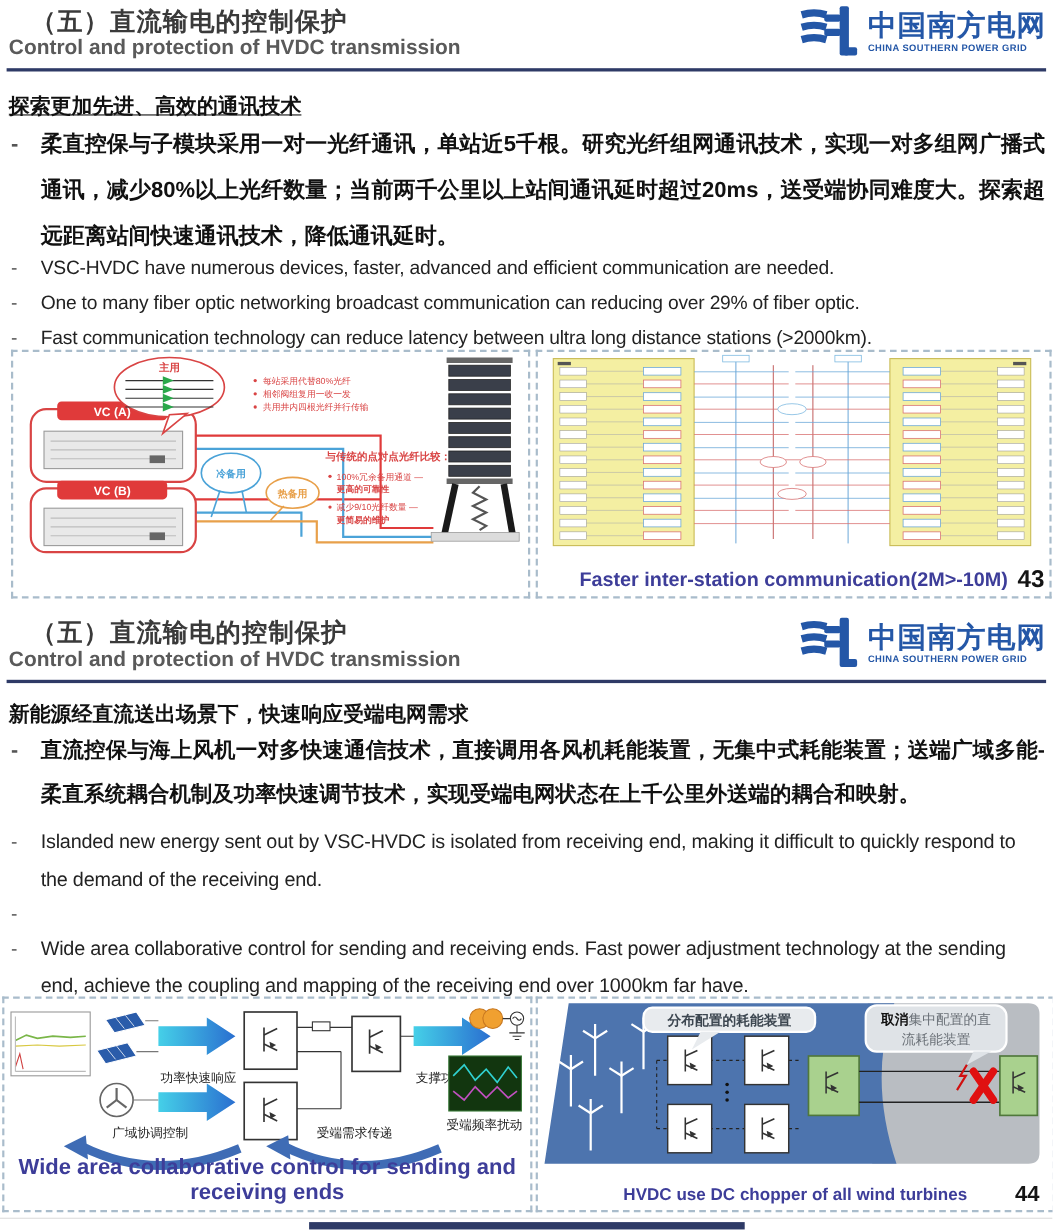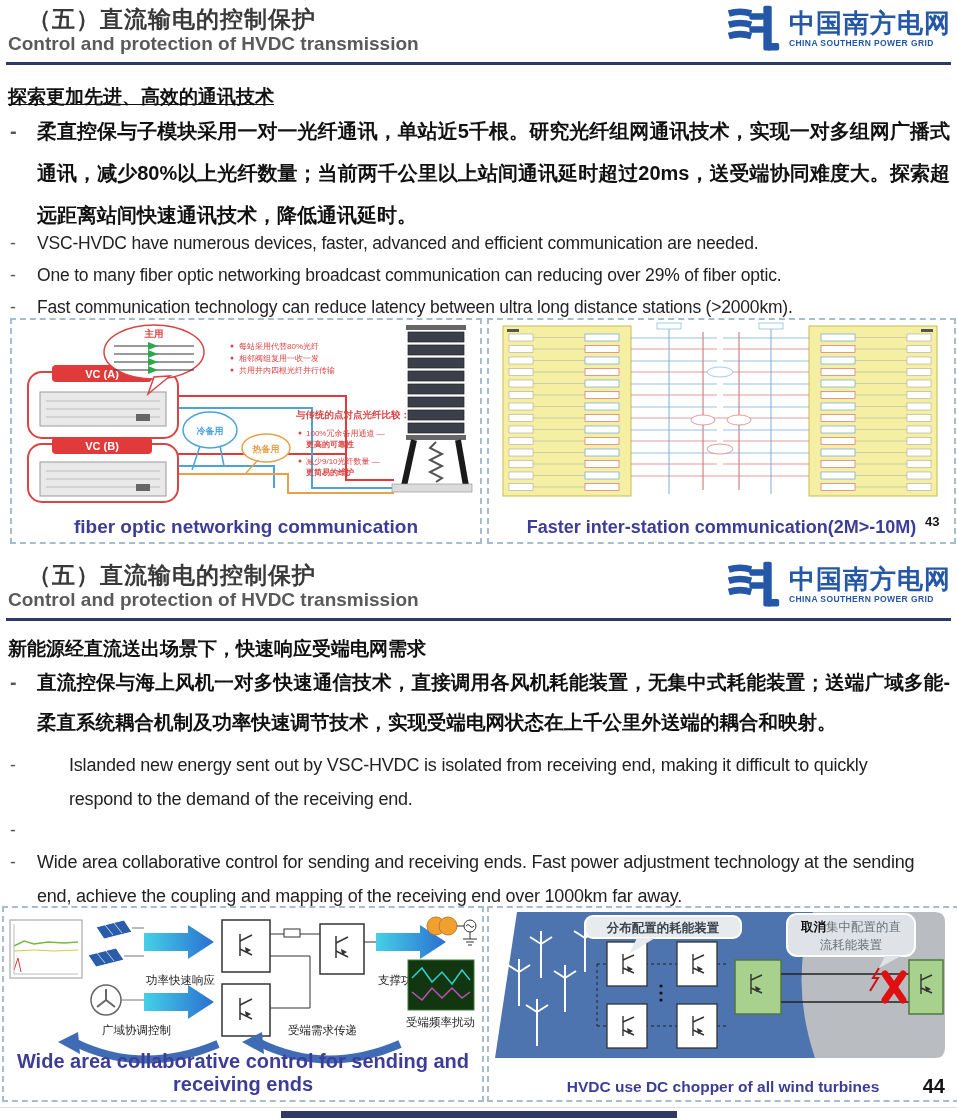--- a/index.html
+++ b/index.html
@@ -13,21 +13,21 @@
   .lg-txt{display:flex;flex-direction:column;line-height:1;}
   .lg-cn{font-size:26px;font-weight:bold;color:#2457a7;letter-spacing:1px;}
   .lg-en{font-size:8.5px;font-weight:bold;color:#2457a7;letter-spacing:.4px;margin-top:3px;}
   .heading{position:absolute;left:8px;font-size:19px;font-weight:bold;color:#111;}
   .b{position:absolute;left:10px;display:flex;gap:15px;}
   .b .d{color:#555;flex:0 0 12px;}
   .cnb{font-size:20px;font-weight:bold;line-height:42px;color:#111;text-align:justify;}
   .enb{font-size:17.5px;color:#222;letter-spacing:-0.2px;line-height:34px;}
   .fig{position:absolute;border:2px dashed #a9bccb;background:#fff;}
   .cap{position:absolute;left:0;right:0;text-align:center;color:#3d3d99;font-weight:bold;}
-  .pg{position:absolute;font-weight:bold;color:#141414;font-size:13px;}
+  .pg{position:absolute;font-weight:bold;color:#141414;font-size:22px;}
   .botline{position:absolute;left:0;right:0;top:1107px;height:1px;background:#ddd;}
   .botbar{position:absolute;left:281px;top:1111px;width:396px;height:7px;background:#2e3a66;}
   svg text{font-family:"Liberation Sans",sans-serif;}
 </style>
 </head>
 <body>
 
 <div id="page">
 
   <div class="hdr" style="top:0;">
@@ -168,21 +168,20 @@
           <rect x="396" y="90" width="56" height="10"></rect>
             <rect x="396" y="103" width="56" height="10"></rect>
         </g>
         <rect x="394" y="115" width="60" height="5" fill="#666"></rect>
         <line x1="402" y1="120" x2="392" y2="166" stroke="#1a1a1a" stroke-width="6"></line>
         <line x1="446" y1="120" x2="454" y2="166" stroke="#1a1a1a" stroke-width="6"></line>
         <polyline points="424,122 418,128 430,134 418,140 430,146 418,152 430,158 424,162" fill="none" stroke="#555" stroke-width="2"></polyline>
         <rect x="380" y="164" width="80" height="8" fill="#dcdcdc" stroke="#999" stroke-width="0.7"></rect>
       </g>
     </svg>
-    <div class="cap" style="bottom:4px;font-size:19px;">fiber optic networking communication</div>
   </div>
 
   <div class="fig" style="left:487px;top:318px;width:465px;height:222px;">
     <svg width="461" height="186" viewBox="0 0 461 186">
       <defs>
         <g id="rowB">
             <rect width="24" height="7" fill="#fff" stroke="#999" stroke-width="0.5"></rect>
             <rect x="76" width="34" height="7" fill="#fff" stroke="#6aa6d8" stroke-width="0.7"></rect>
             <line x1="24" y1="3.5" x2="76" y2="3.5" stroke="#aaa" stroke-width="0.5"></line>
           </g>
@@ -298,28 +297,28 @@
 
   <div class="heading" style="top:636px;">新能源经直流送出场景下，快速响应受端电网需求</div>
 
   <div class="b" style="top:662px;width:940px;">
     <span class="d cnb" style="line-height:40px;font-size:19.5px;">-</span>
     <span class="cnb" style="line-height:40px;font-size:19.5px;">直流控保与海上风机一对多快速通信技术，直接调用各风机耗能装置，无集中式耗能装置；送端广域多能-柔直系统耦合机制及功率快速调节技术，实现受端电网状态在上千公里外送端的耦合和映射。</span>
   </div>
 
   <div class="b" style="top:748px;width:920px;">
     <span class="d enb">-</span>
-    <span class="enb" style="font-size:18px;margin-left:32px;">Islanded new energy sent out by VSC-HVDC is isolated from receiving end, making it difficult to quickly respond to the demand of the receiving end.</span>
+    <span class="enb" style="font-size:18px;">Islanded new energy sent out by VSC-HVDC is isolated from receiving end, making it difficult to quickly respond to the demand of the receiving end.</span>
   </div>
   <div class="b" style="top:813px;width:920px;">
     <span class="d enb">-</span>
   </div>
   <div class="b" style="top:845px;width:920px;">
     <span class="d enb">-</span>
-    <span class="enb" style="font-size:18px;">Wide area collaborative control for sending and receiving ends. Fast power adjustment technology at the sending end, achieve the coupling and mapping of the receiving end over 1000km far away.</span>
+    <span class="enb" style="font-size:18px;">Wide area collaborative control for sending and receiving ends. Fast power adjustment technology at the sending end, achieve the coupling and mapping of the receiving end over 1000km far have.</span>
   </div>
 
   <div class="fig" style="left:2px;top:906px;width:478px;height:192px;">
     <svg width="474" height="160" viewBox="0 0 474 160">
       <defs>
         <linearGradient id="gA" x1="0" y1="0" x2="1" y2="0">
           <stop offset="0" stop-color="#45d0e8"></stop>
             <stop offset="1" stop-color="#2a6fd0"></stop>
         </linearGradient>
         <g id="arrowG">

